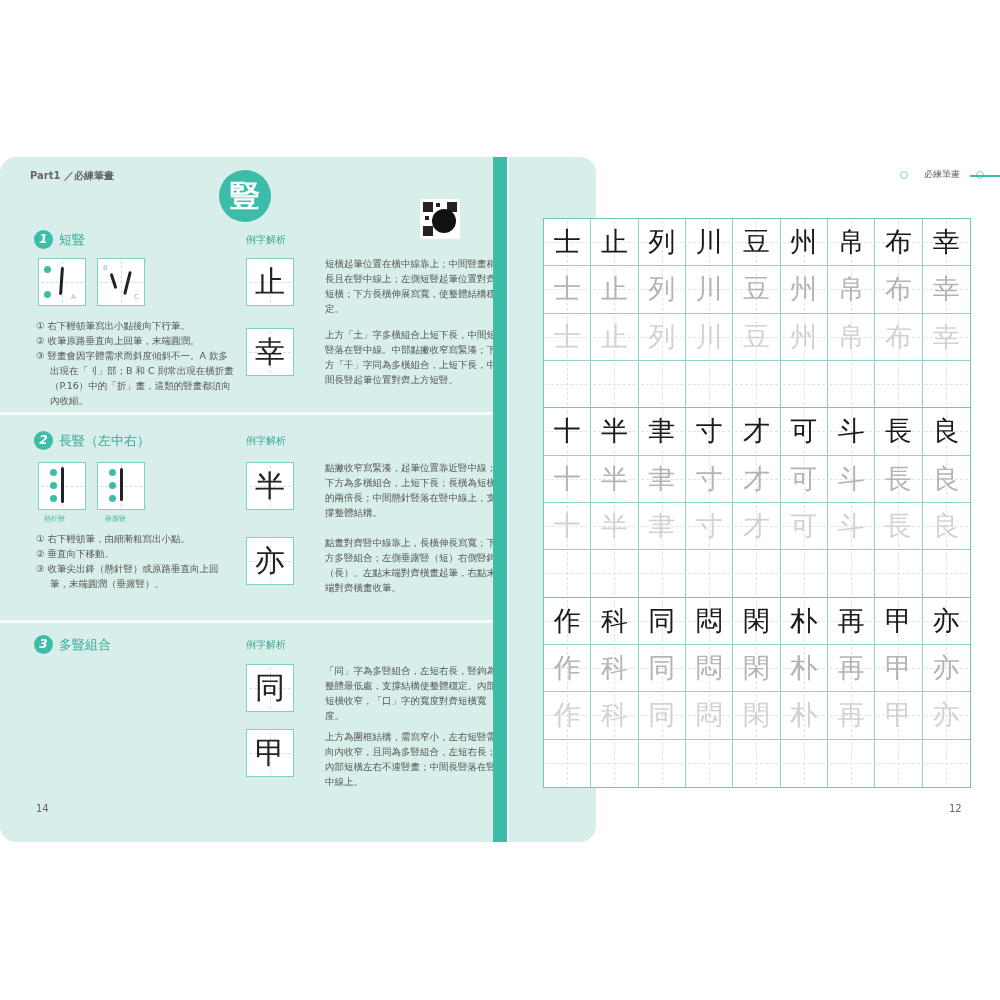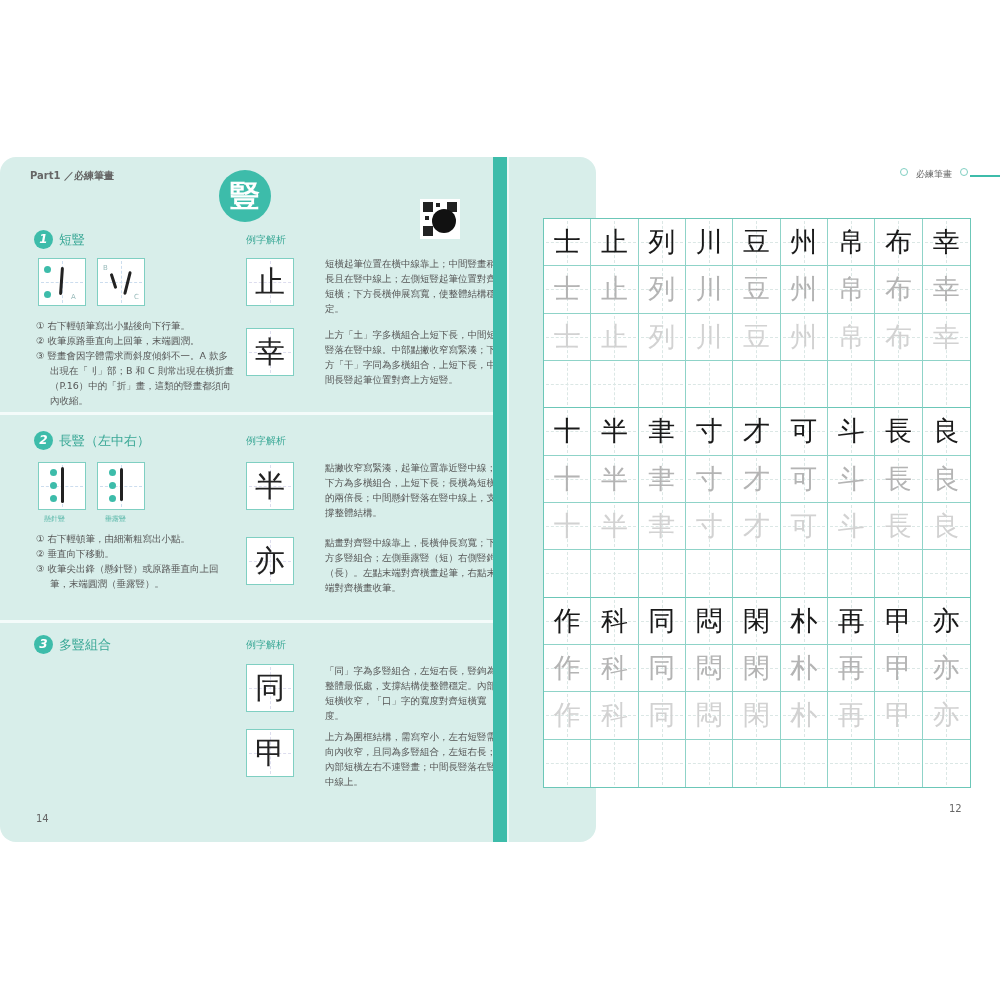--- a/index.html
+++ b/index.html
@@ -35,24 +35,24 @@
 
   .rules { position: absolute; left: 36px; width: 200px; font-size: 9.5px; line-height: 15px; color: #555; }
   .rules .item { padding-left: 14px; text-indent: -14px; }
 
   .ex-box { position: absolute; left: 246px; width: 48px; height: 48px; background: #fff; border: 1.5px solid #7fcfc2; text-align: center; }
   .ex-box .hline { position: absolute; left: 2px; right: 2px; top: 50%; border-top: 1px dashed #dde; }
   .ex-box .vline { position: absolute; top: 2px; bottom: 2px; left: 50%; border-left: 1px dashed #dde; }
   .ex-char { position: relative; font-family: "DejaVu Serif", serif; font-size: 30px; line-height: 46px; color: #222; }
   .ex-desc { position: absolute; left: 306px; width: 180px; font-size: 9.5px; line-height: 15px; color: #555; margin-left: 19px; }
 
-  .page-num-left { position: absolute; left: 36px; top: 646px; font-size: 10px; color: #666; margin-top: 10px; }
+  .page-num-left { position: absolute; left: 36px; top: 646px; font-size: 10px; color: #666; }
 
   
-  .header-right { position: absolute; left: 900px; top: 168px; display: flex; gap: 8px; }
+  .header-right { position: absolute; left: 900px; top: 168px; display: flex; align-items: center; gap: 16px; }
   .ring { width: 8px; height: 8px; border: 1.5px solid #7fcfc2; border-radius: 50%; }
   .header-text { font-size: 9px; color: #666; }
   .header-line { position: absolute; left: 970px; top: 175px; width: 30px; height: 2px; background: #3dbcaa; }
 
   .grid { position: absolute; left: 543px; top: 218px; width: 428px; height: 570px; border: 1.5px solid #6cc7b8; display: grid; grid-template-columns: repeat(9, 1fr); grid-template-rows: repeat(12, 1fr); background: #fff; }
   .cell { position: relative; border-right: 1px solid #8fd3c8; border-bottom: 1px solid #8fd3c8; text-align: center; }
   .cell:nth-child(9n) { border-right: none; }
   .cell .hline { position: absolute; left: 2px; right: 2px; top: 50%; border-top: 1px dashed #dbe7e5; }
   .cell .vline { position: absolute; top: 2px; bottom: 2px; left: 50%; border-left: 1px dashed #dbe7e5; }
   .cell .ch { position: relative; font-family: "DejaVu Serif", serif; font-size: 27px; line-height: 46px; }

